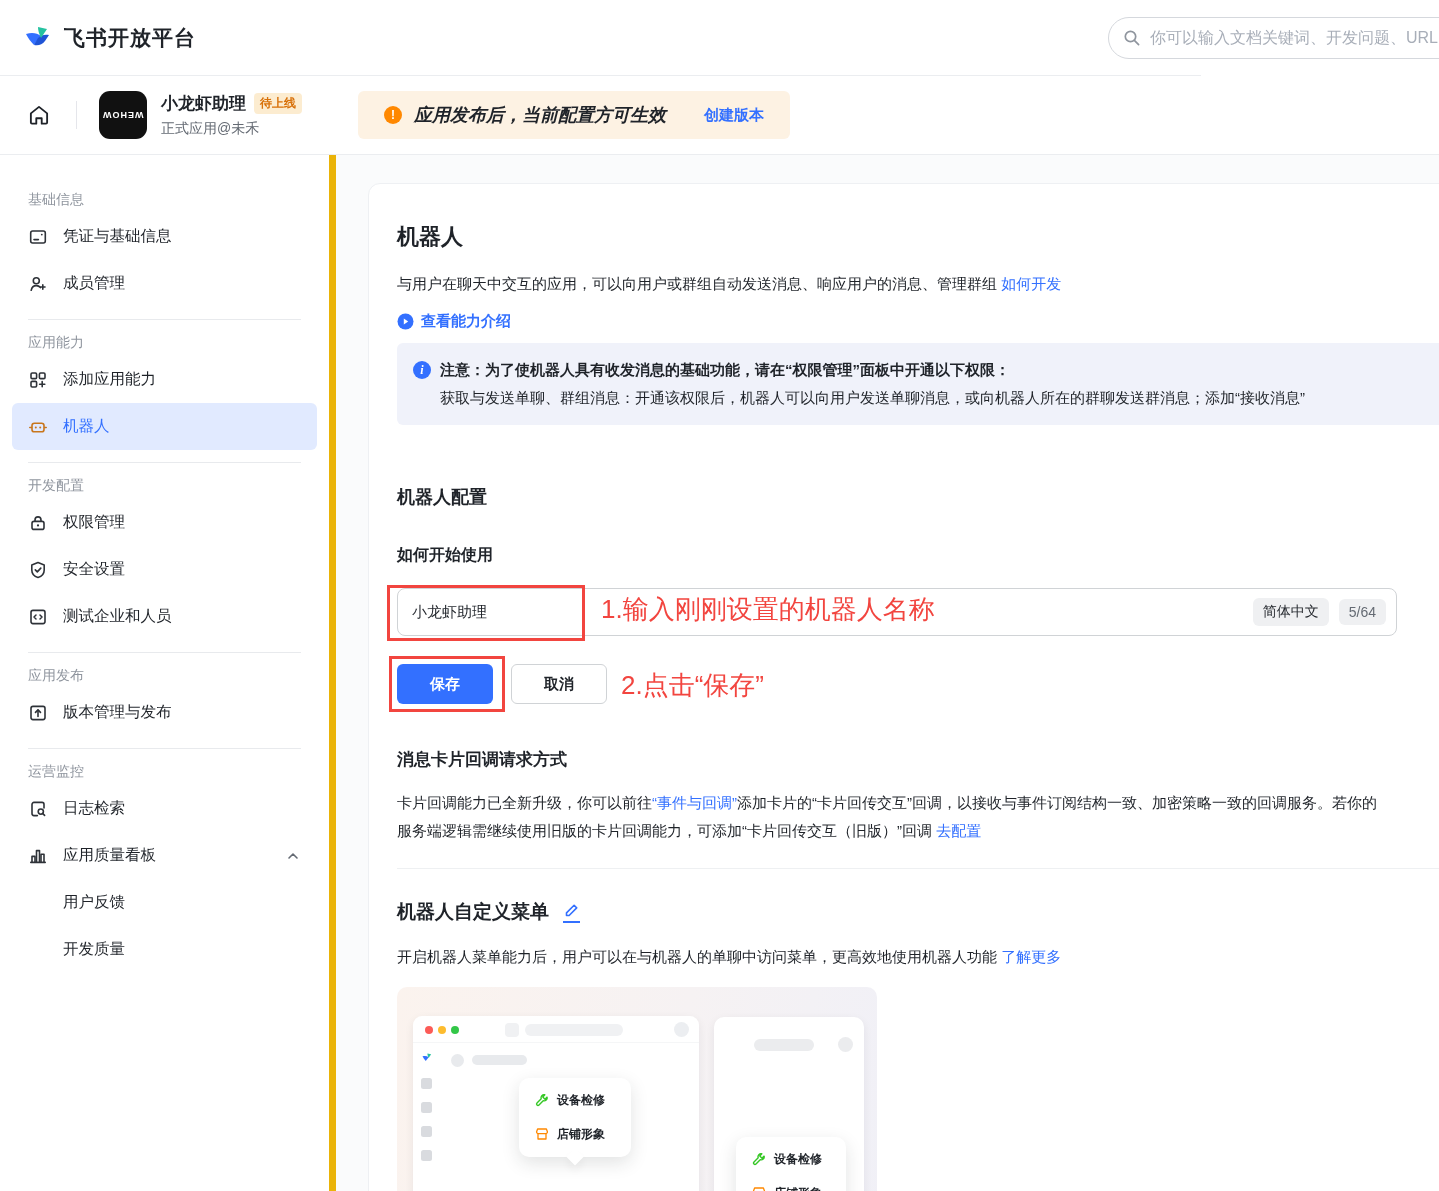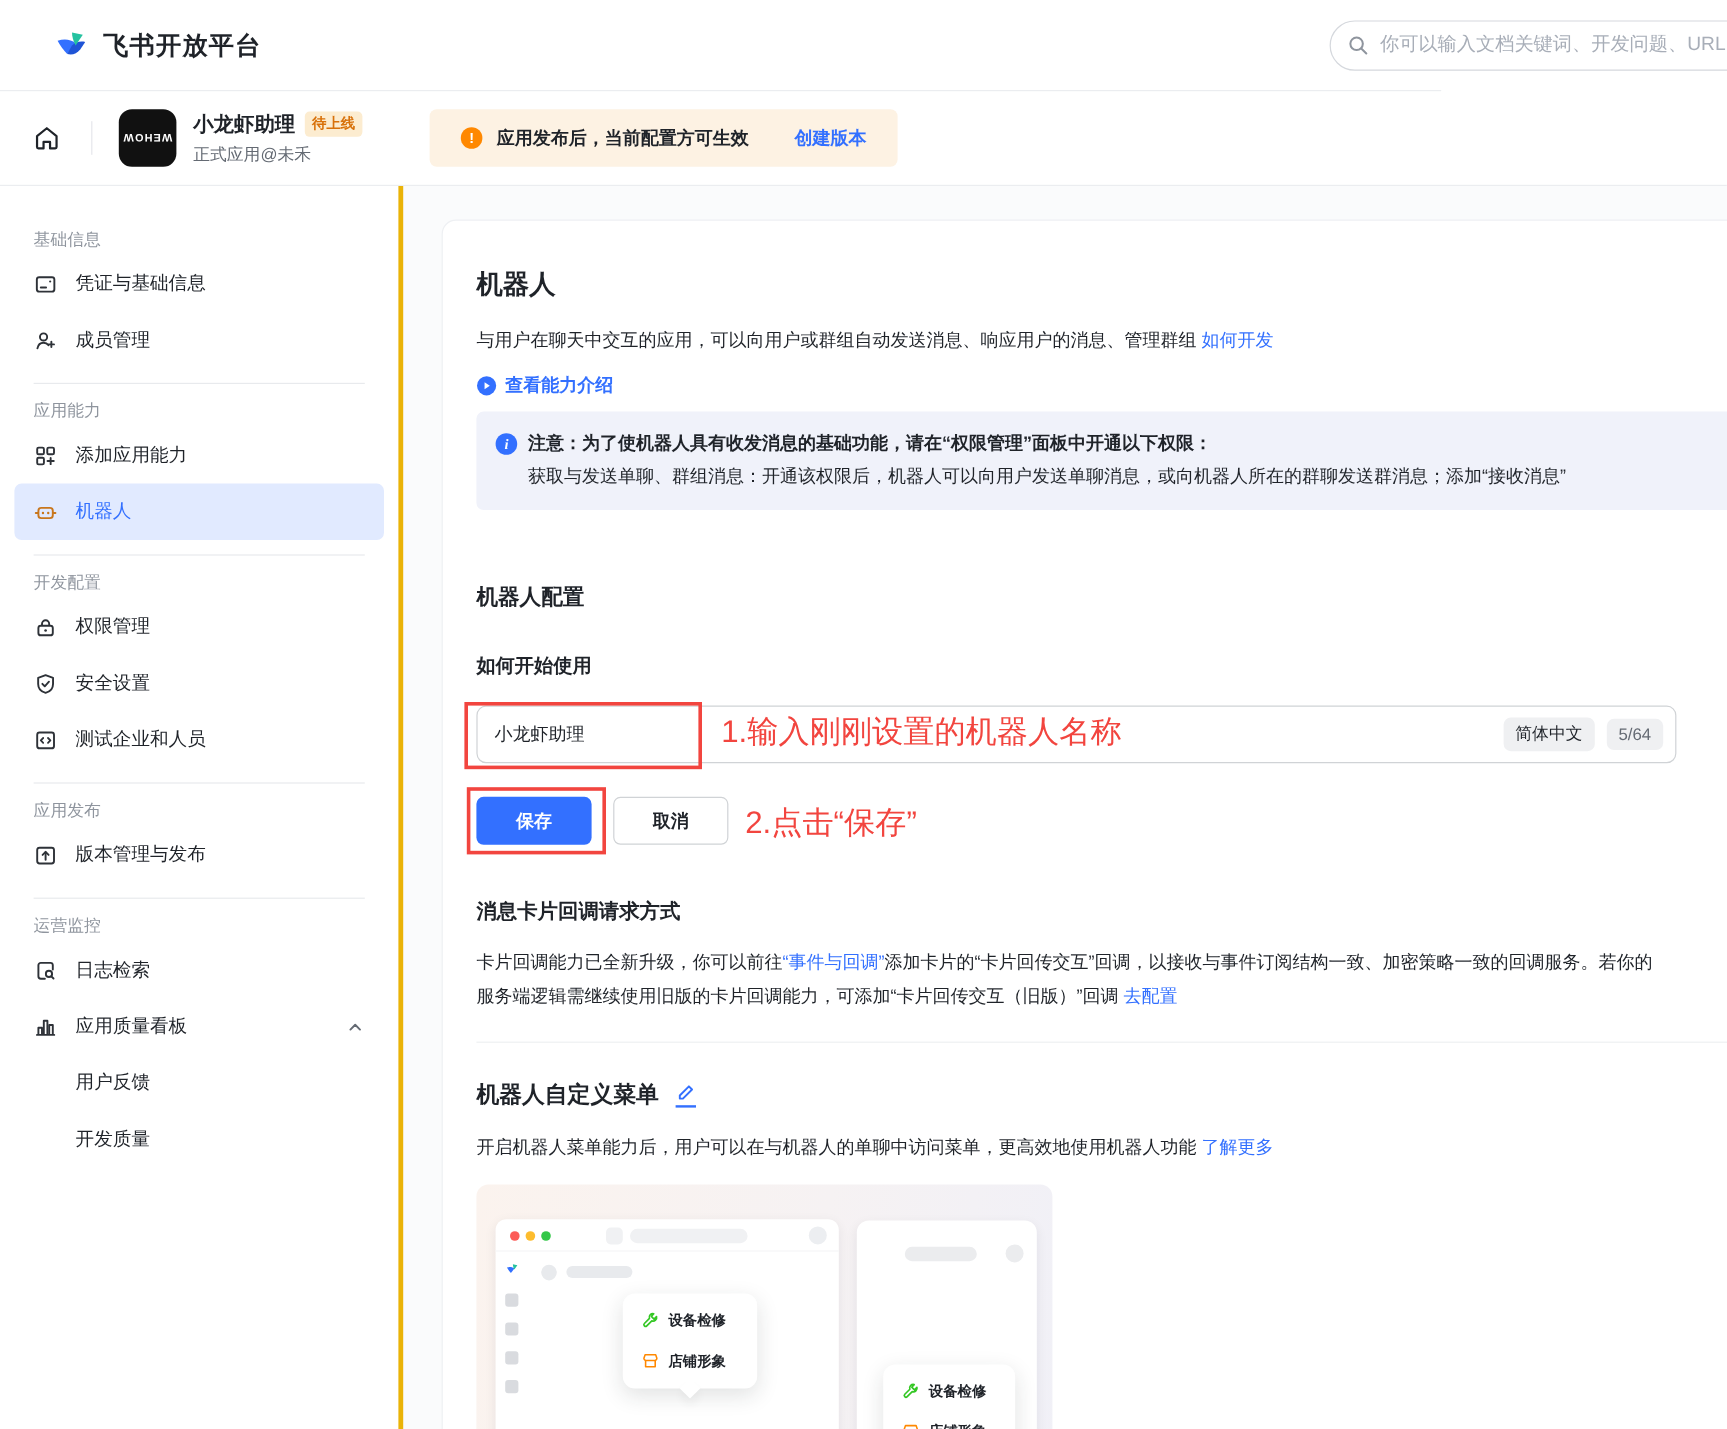--- a/index.html
+++ b/index.html
@@ -1,21 +1,21 @@
 <!DOCTYPE html>
 <html><head>
 <meta charset="utf-8">
 <style>
   * { margin:0; padding:0; box-sizing:border-box; }
   html,body { width:1439px; height:1191px; overflow:hidden; background:#fff;
     font-family:"Liberation Sans","DejaVu Sans",sans-serif; color:#1f2329; }
 
   
   .topnav { position:absolute; top:0; left:0; width:1201px; height:76px; background:#fff;
-    border-bottom:1px solid #ebedf0; display:flex; align-items:center; padding:0 42px; z-index:30; }
+    border-bottom:1px solid #ebedf0; display:flex; align-items:center; padding:0 20px; z-index:30; }
   .brand { display:flex; align-items:center; gap:10px; }
   .brand-name { font-size:21px; font-weight:800; letter-spacing:1px; }
   .nav-items { display:flex; align-items:center; gap:46px; margin-left:56px; }
   .nav-item { font-size:17px; font-weight:700; cursor:pointer; display:flex; align-items:center; gap:8px; }
   .ai-badge { background:linear-gradient(95deg,#8a66ff,#6d3bff); color:#fff; font-size:13px; font-weight:600;
     border-radius:14px; padding:3px 10px 4px 8px; display:inline-flex; align-items:center; gap:4px; }
   .searchbox { position:absolute; left:1108px; top:17px; width:380px; height:42px; border:1px solid #d5d8dd;
     border-radius:22px; display:flex; align-items:center; padding:0 14px; gap:9px; background:#fff; }
   .searchbox input { border:none; outline:none; font-size:16px; width:300px; color:#1f2329; background:transparent; }
   .searchbox input::placeholder { color:#a8aeb8; }
@@ -26,30 +26,30 @@
   .vdiv { width:1px; height:28px; background:#e5e6eb; margin:0 22px 0 24px; }
   .app-avatar { width:48px; height:48px; background:#111; border-radius:11px; display:flex; align-items:center;
     justify-content:center; margin-right:14px; }
   .app-avatar span { color:#fff; font-size:9px; letter-spacing:1px; transform:rotate(180deg); font-weight:600; }
   .app-title-row { display:flex; align-items:center; gap:8px; }
   .app-name { font-size:17px; font-weight:700; }
   .status-badge { background:#fcecd0; color:#d8710a; font-size:12px; font-weight:600; border-radius:4px; padding:2px 6px; }
   .app-sub { font-size:14px; color:#646a73; margin-top:5px; }
   .banner { margin-left:56px; background:#fdf2e3; border-radius:6px; height:48px; display:flex; align-items:center;
     padding:0 26px; gap:12px; }
-  .banner-text { font-size:15px; font-weight:600; }
+  .banner-text { font-size:18px; font-weight:600;font-style:italic; }
   .banner-link { font-size:15px; font-weight:600; color:#3370ff; margin-left:26px; cursor:pointer; }
   .circle-ic { width:18px; height:18px; border-radius:50%; display:flex; align-items:center; justify-content:center;
     color:#fff; font-size:12px; font-weight:700; flex:none; }
   .warn-ic { background:#ff8800; }
   .info-ic { background:#3370ff; font-style:italic; font-family:"Liberation Serif",serif; }
 
   
   .sidebar { position:absolute; top:155px; left:0; width:336px; bottom:0; background:#fff;
-    border-right:4px solid #eab308; padding-top:22px; z-index:10; }
+    border-right:7px solid #eab308; padding-top:22px; z-index:10; }
   .side-title { margin:14px 28px 2px; font-size:14px; color:#8f959e; height:20px; }
   .side-item { height:47px; margin:0 12px; border-radius:6px; display:flex; align-items:center; gap:15px;
     padding:0 16px; font-size:15.5px; font-weight:500; cursor:pointer; color:#1f2329; }
   .side-item svg { flex:none; }
   .side-item.active { background:#e1eaff; color:#3370ff; }
   .side-item .grow { flex:1; }
   .side-sub { padding-left:51px;text-align:right; }
   .side-div { height:1px; background:#e8eaed; margin:12px 28px 10px; }
 
   

